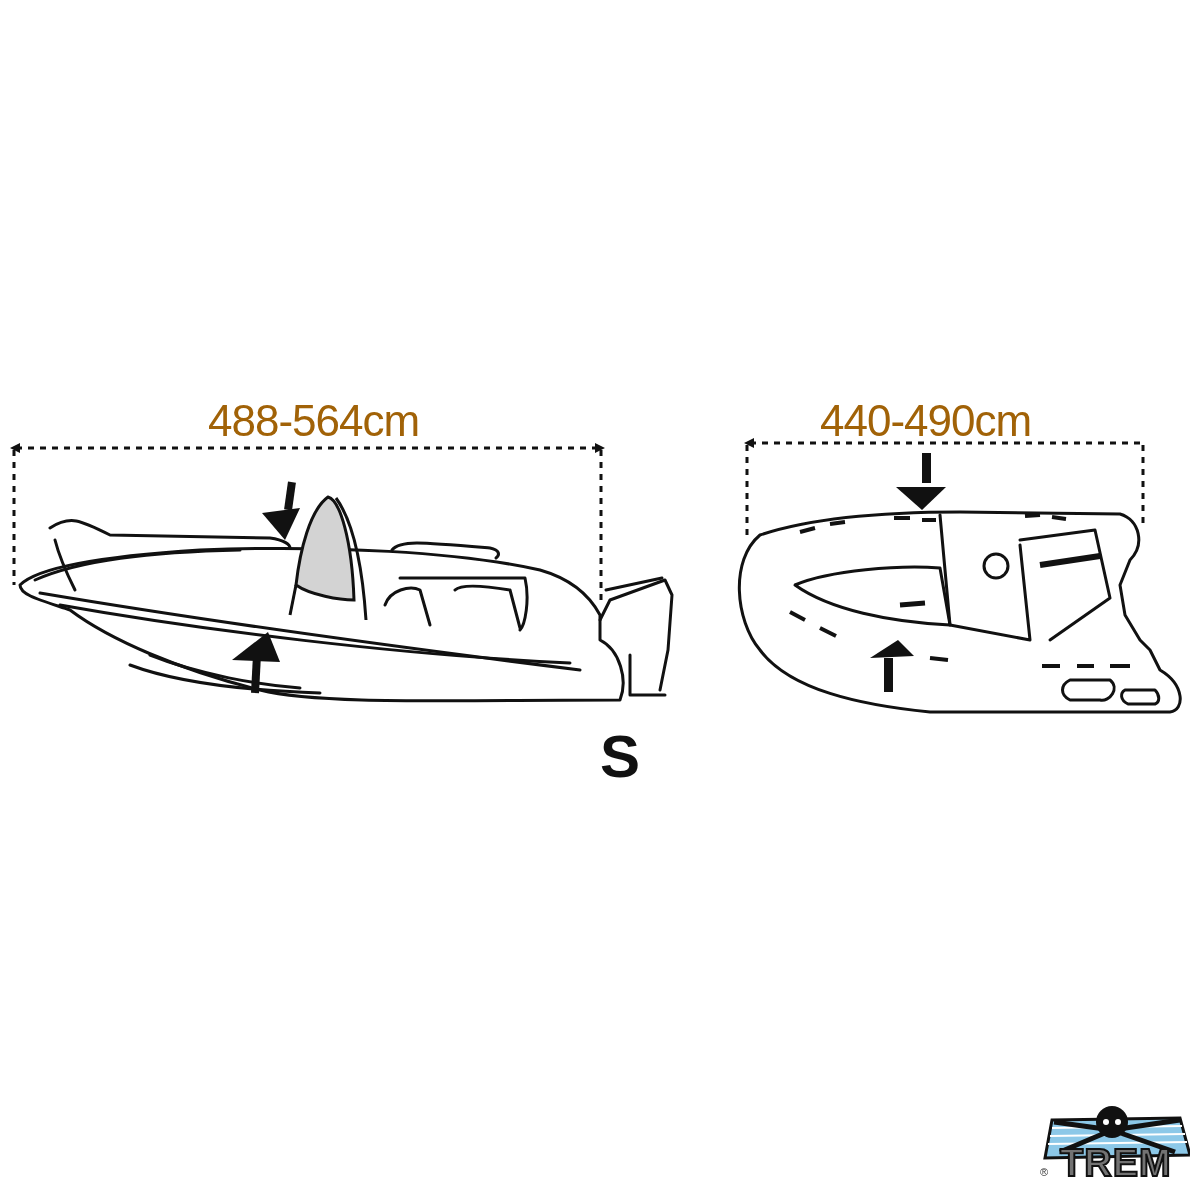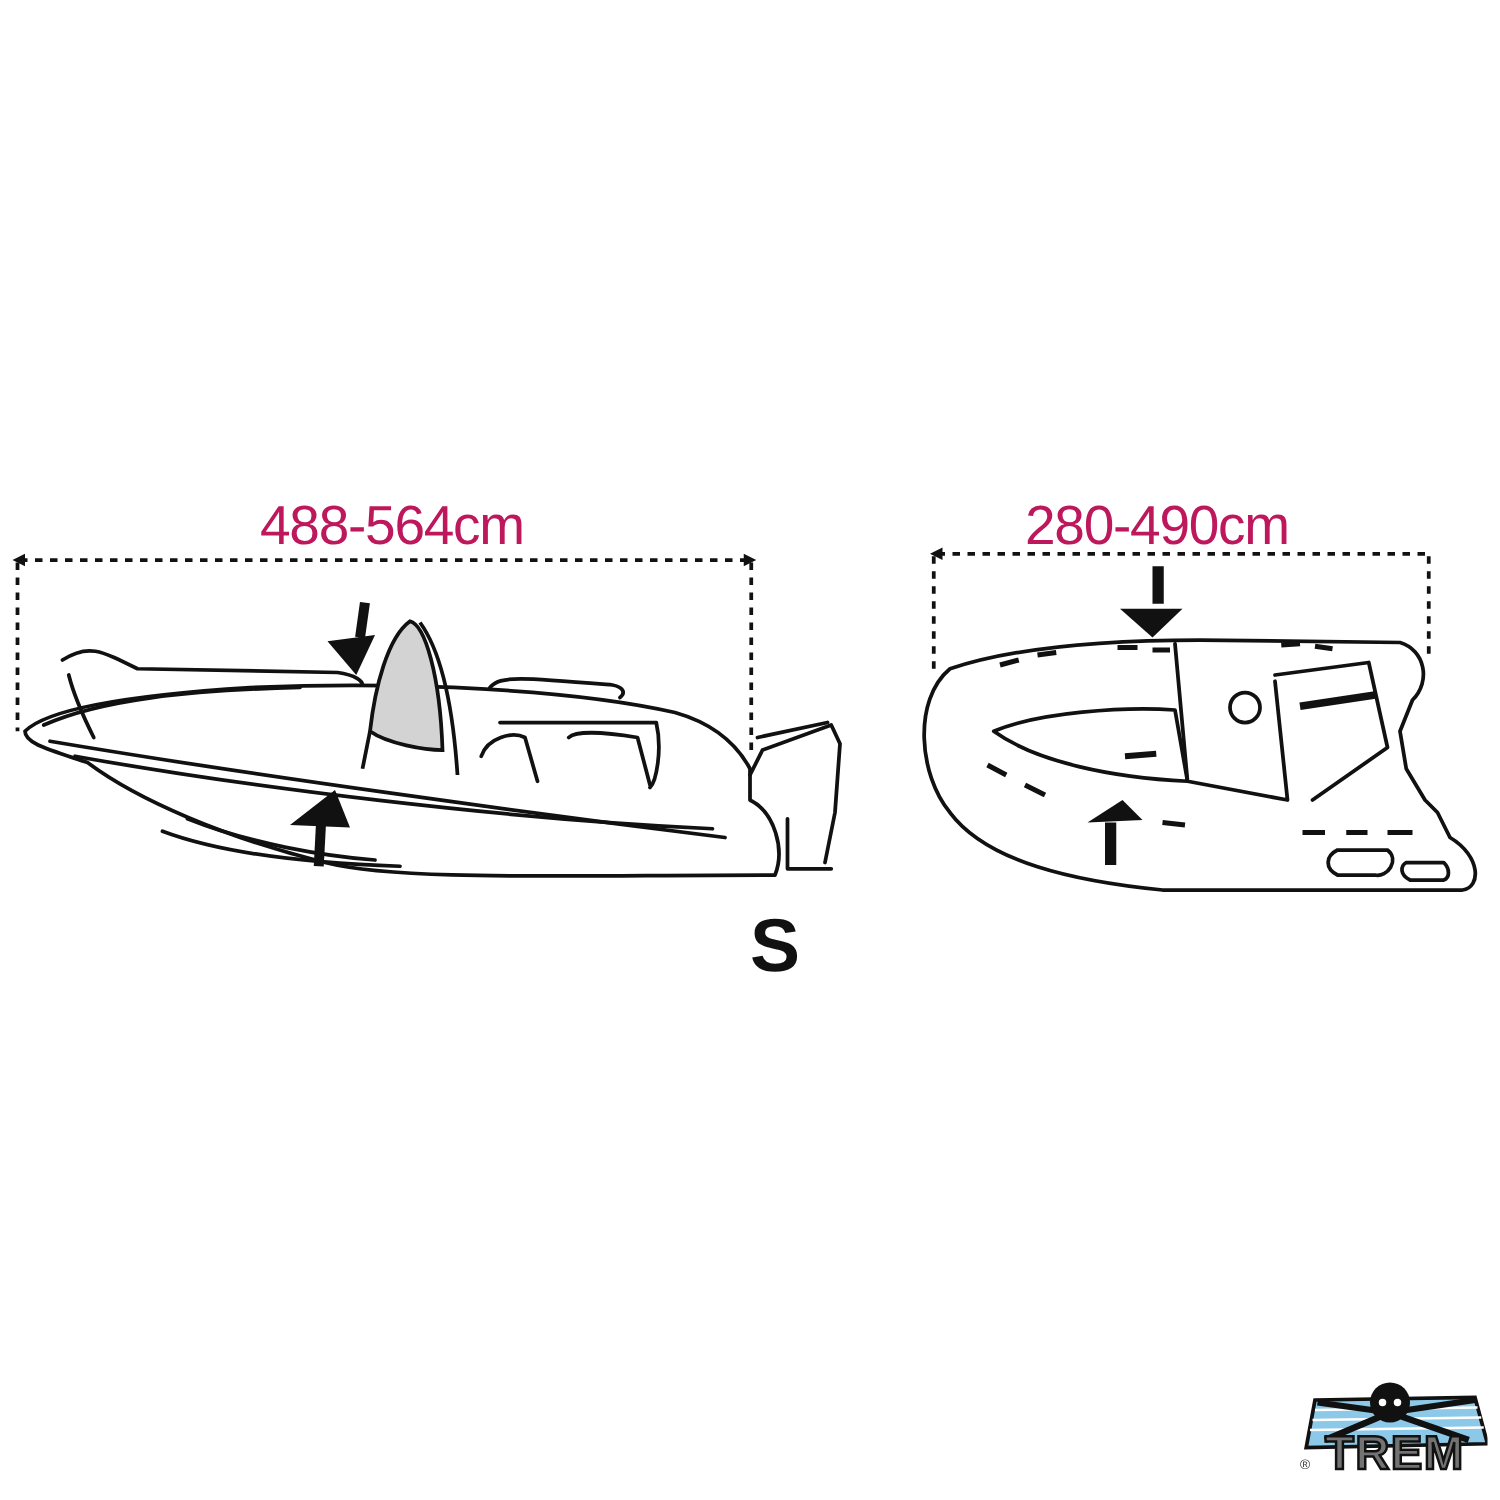--- a/index.html
+++ b/index.html
@@ -1,17 +1,17 @@
 <!DOCTYPE html>
 <html><head>
 <meta charset="utf-8">
 <style>
   html,body{margin:0;padding:0;background:#ffffff;}
   body{width:1200px;height:1200px;position:relative;overflow:hidden;font-family:"Liberation Sans",sans-serif;}
-  .label{position:absolute;font-size:44px;color:#be185d;letter-spacing:-1px;}
+  .label{position:absolute;font-size:44px;color:#a16207;letter-spacing:-1px;}
   .size-letter{position:absolute;font-size:60px;font-weight:bold;color:#111;}
   svg.draw{position:absolute;left:0;top:0;}
   .logo{position:absolute;left:1040px;top:1100px;width:150px;height:90px;}
   .logo-text{position:absolute;left:20px;top:42px;font-size:38px;font-weight:bold;color:#737373;-webkit-text-stroke:2px #111;letter-spacing:1px;}
   .reg{position:absolute;left:0;top:66px;font-size:11px;color:#333;}
 </style>
 </head>
 <body>
 
 <svg class="draw" width="1200" height="1200" viewBox="0 0 1200 1200">
@@ -84,21 +84,21 @@
     <polygon points="896,487 946,487 922,510"></polygon>
   </g>
   <g fill="#111">
     <rect x="884" y="658" width="9" height="34"></rect>
     <polygon points="870,658 914,656 898,640"></polygon>
   </g>
 </svg>
 
 <div class="label" style="left:208px;top:396px;">488-564cm</div>
 <div class="size-letter" style="left:600px;top:722px;">S</div>
-<div class="label" style="left:820px;top:396px;">280-490cm</div>
+<div class="label" style="left:820px;top:396px;">440-490cm</div>
 
 <div class="logo">
   <svg width="150" height="70" viewBox="0 0 150 70" style="position:absolute;left:0;top:0;">
     <polygon points="12,20 140,18 150,55 5,58" fill="#8cc8e8" stroke="#111" stroke-width="3"></polygon>
     <g stroke="#fff" stroke-width="2">
       <line x1="12" y1="28" x2="142" y2="26"></line>
       <line x1="10" y1="36" x2="145" y2="34"></line>
       <line x1="8" y1="44" x2="147" y2="42"></line>
     </g>
     <g stroke="#111" stroke-width="5">

